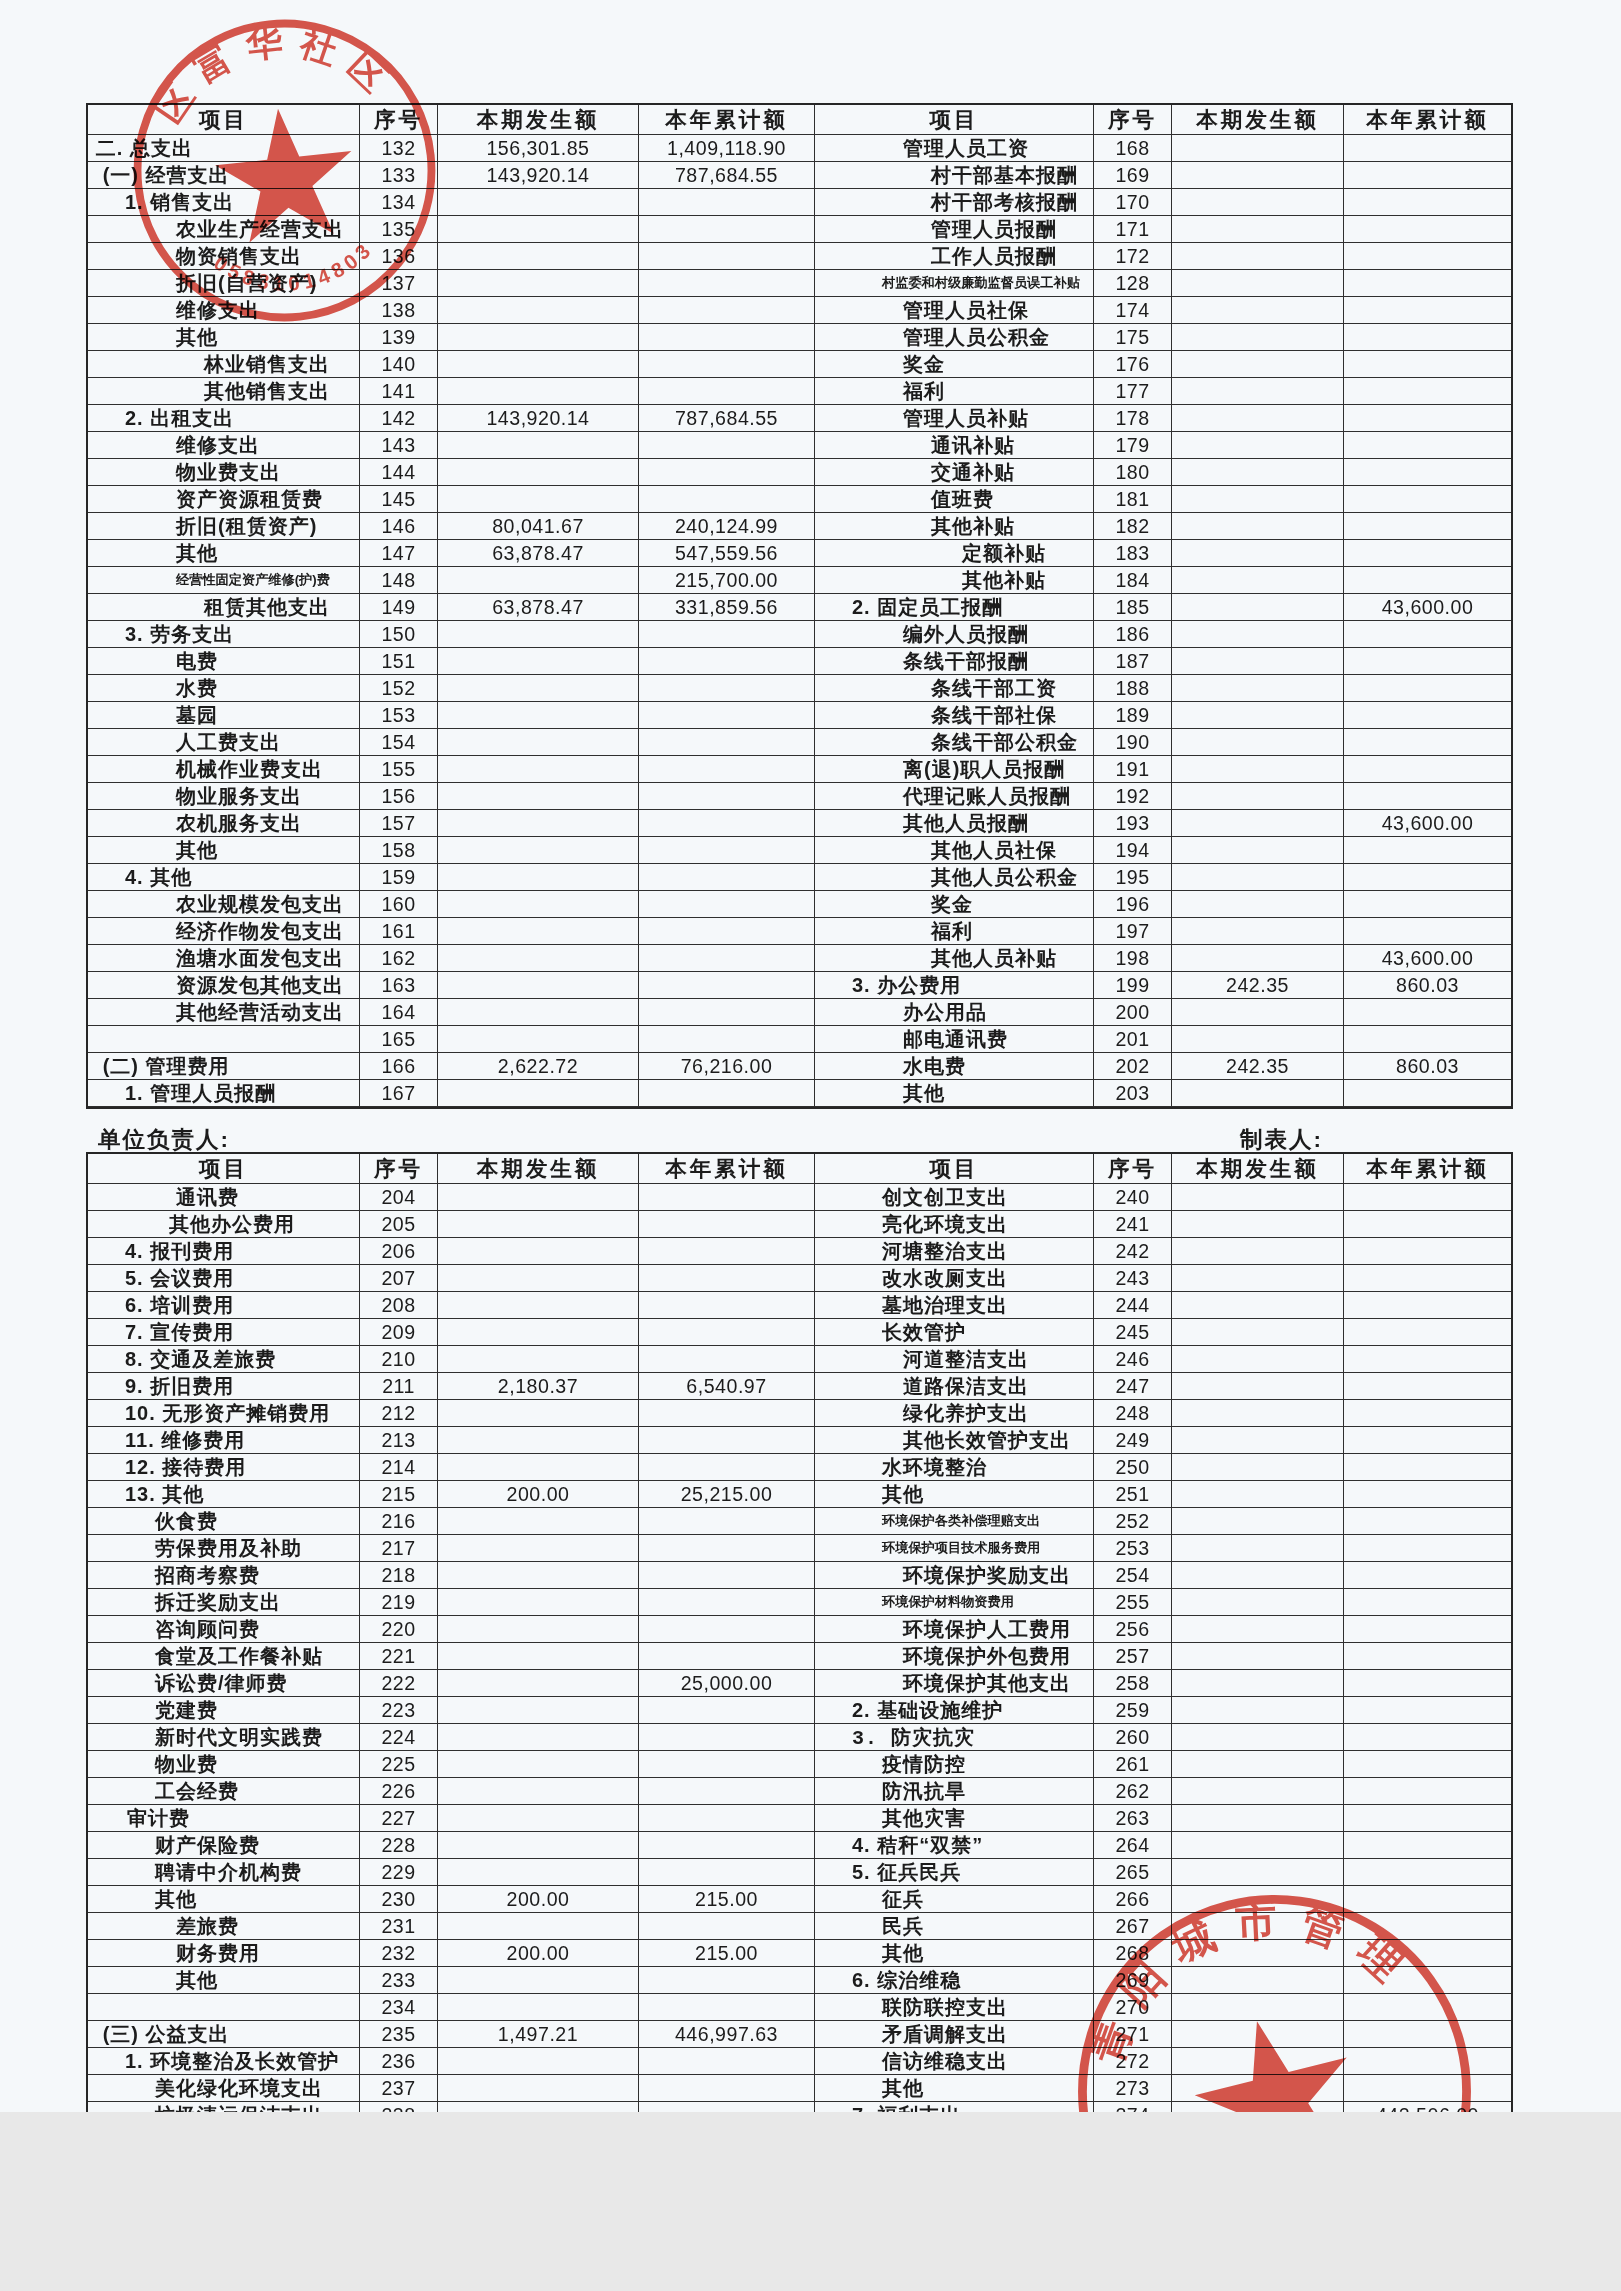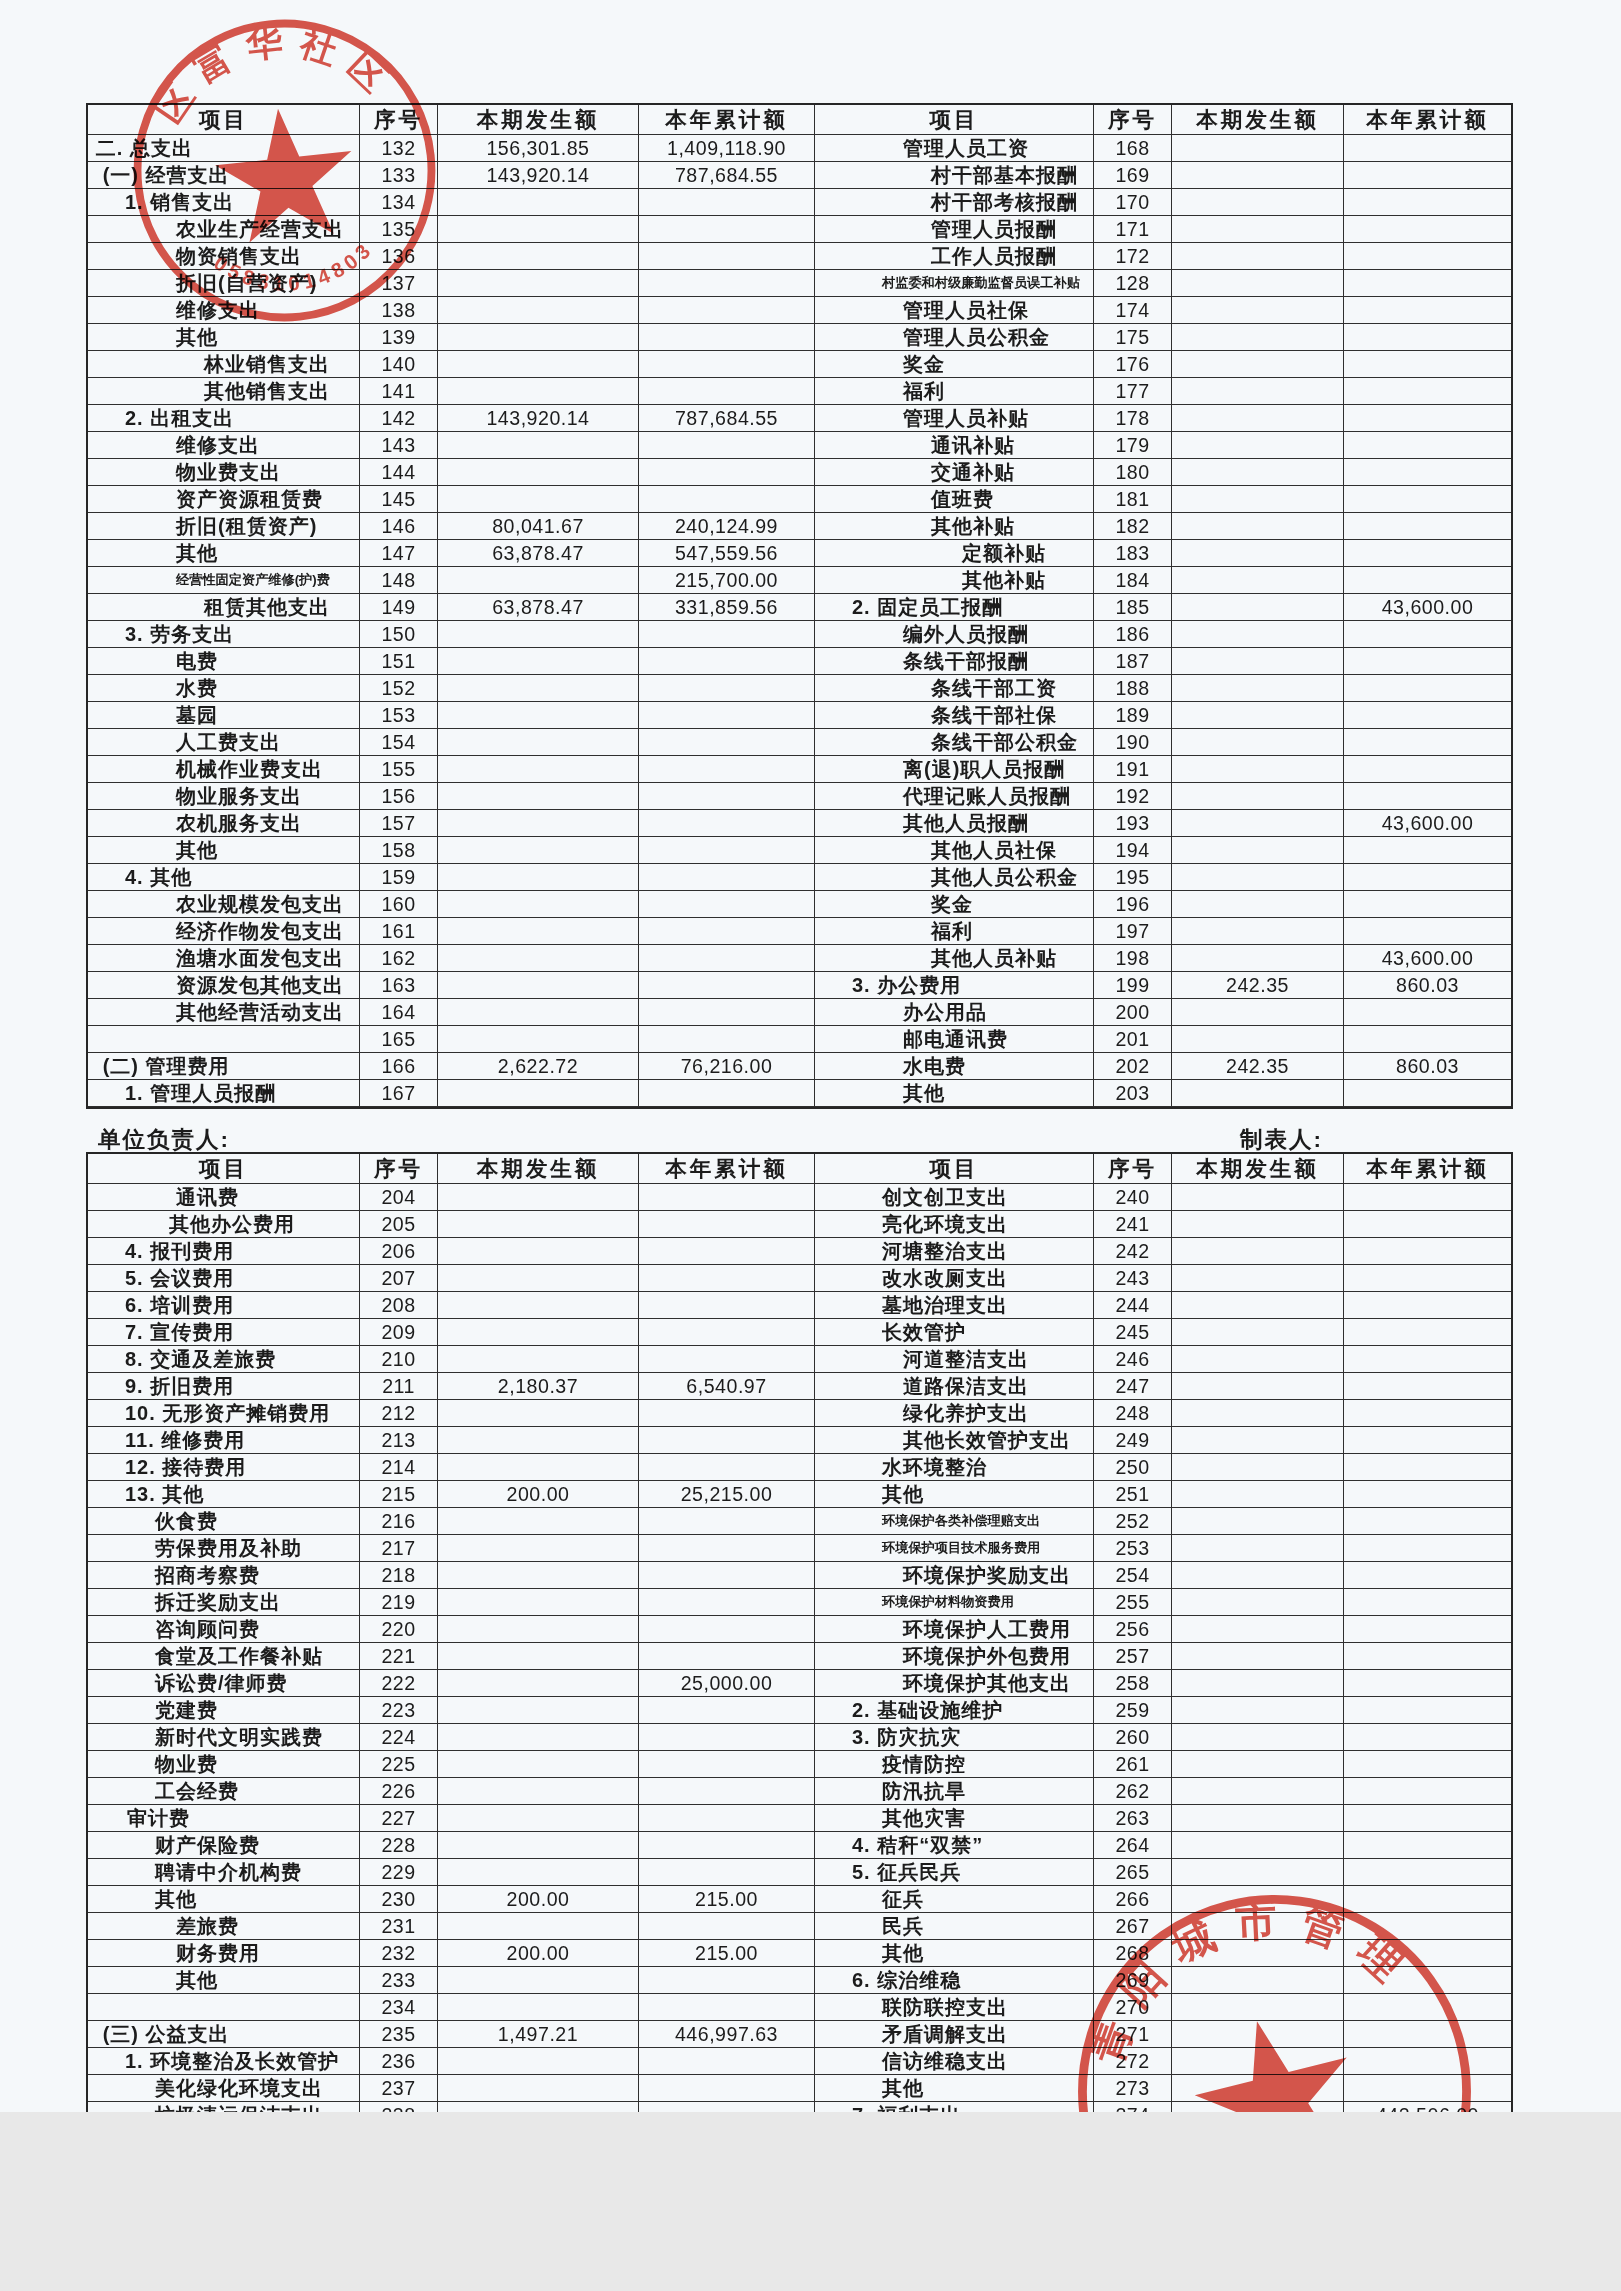--- a/index.html
+++ b/index.html
@@ -499,21 +499,21 @@
       <div class="cell num"></div>
       <div class="cell num"></div>
       <div class="cell item" style="padding-left: 37px;">2. 基础设施维护</div>
       <div class="cell num">259</div>
       <div class="cell num"></div>
       <div class="cell num"></div>
       <div class="cell item" style="padding-left: 67px;">新时代文明实践费</div>
       <div class="cell num">224</div>
       <div class="cell num"></div>
       <div class="cell num"></div>
-      <div class="cell item" style="padding-left: 37px;">3. 防灾抗灾</div>
+      <div class="cell item" style="padding-left: 37px; font-family: Liberation Mono, monospace;">3. 防灾抗灾</div>
       <div class="cell num">260</div>
       <div class="cell num"></div>
       <div class="cell num"></div>
       <div class="cell item" style="padding-left: 67px; font-family: Liberation Mono, monospace;">物业费</div>
       <div class="cell num">225</div>
       <div class="cell num"></div>
       <div class="cell num"></div>
       <div class="cell item" style="padding-left: 67px;">疫情防控</div>
       <div class="cell num">261</div>
       <div class="cell num"></div>

